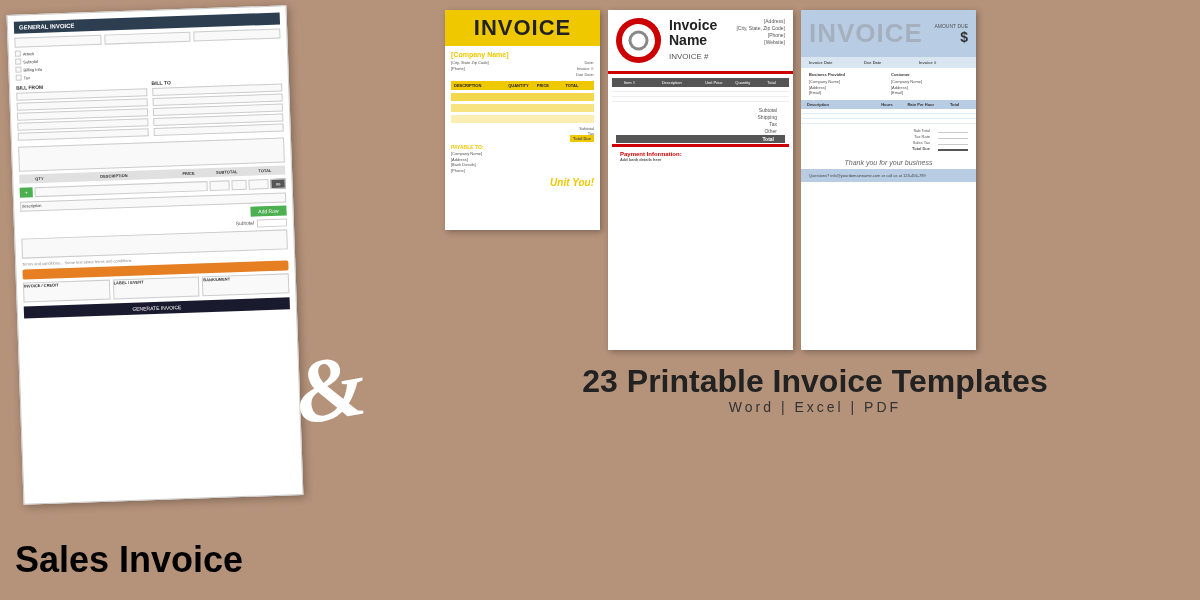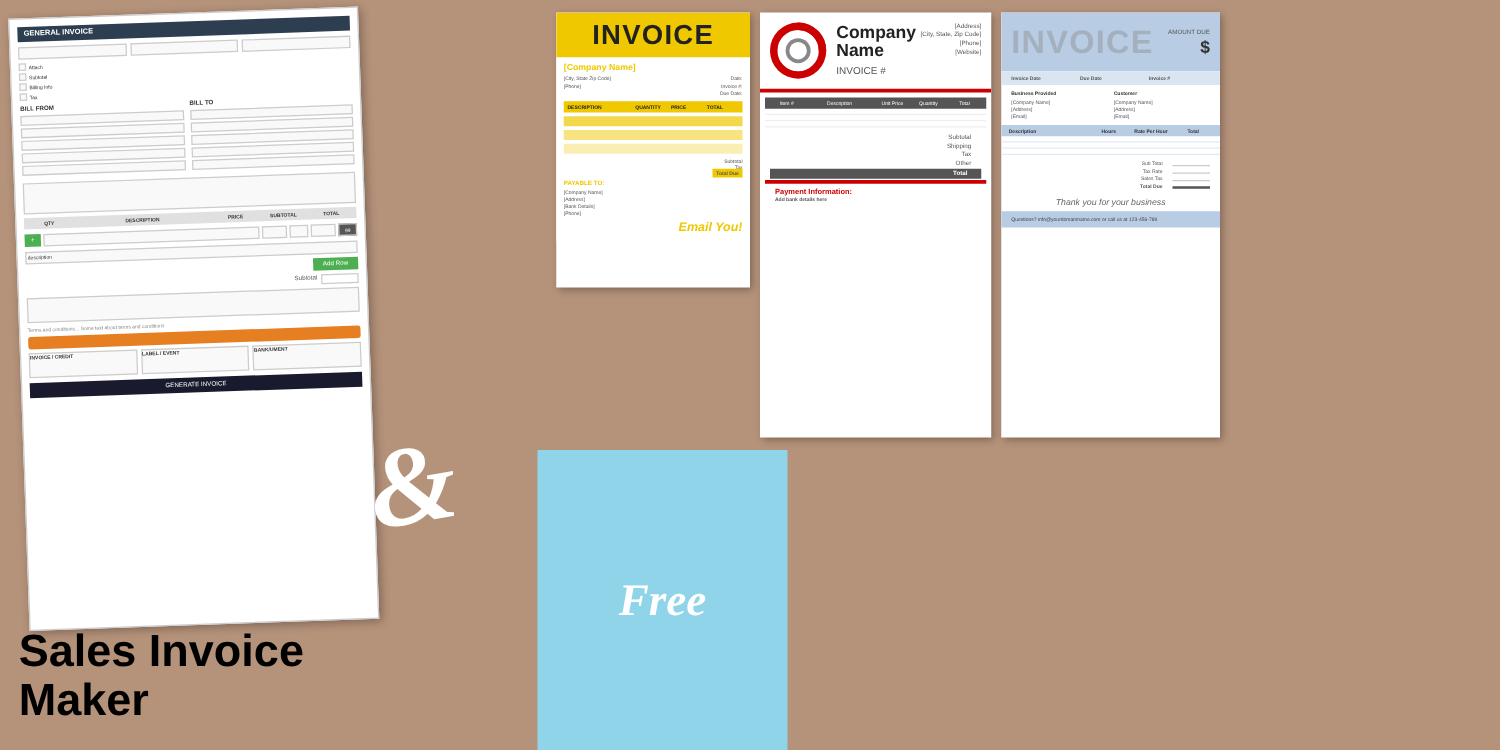--- a/index.html
+++ b/index.html
@@ -687,21 +687,20 @@
         </div>
 
         <div style="margin-top:4px;background:#1a1a2e;padding:3px;text-align:center;">
           <span style="font-size:5px;color:white;">GENERATE INVOICE</span>
         </div>
       </div>
     </div>
 
     <div class="online-invoice-text">
       <span>Sales Invoice</span><br>
-      <span>Maker</span>
     </div>
 
     <div class="ampersand">&amp;</div>
 
   </div>
 
   <div class="right-section">
 
     <div class="templates-preview-area">
 
@@ -739,40 +738,40 @@
             <div><span>Tax</span></div>
             <div><span style="background:#f0c800;padding:1px 3px;font-weight:bold;">Total Due</span></div>
           </div>
           <div class="t1-payable">PAYABLE TO:</div>
           <div class="t1-payable-info">
             <div>[Company Name]</div>
             <div>[Address]</div>
             <div>[Bank Details]</div>
             <div>[Phone]</div>
           </div>
-          <div class="t1-thank-you">Email You!</div>
+          <div class="t1-thank-you">Unit You!</div>
         </div>
       </div>
 
       <div class="template-card template-card-2">
         <div class="t2-header">
 
           <svg class="t2-logo logo-circle" viewBox="0 0 45 45" xmlns="http://www.w3.org/2000/svg">
             <circle cx="22.5" cy="22.5" r="22" fill="white" stroke="#ccc" stroke-width="0.5"></circle>
 
             <circle cx="22.5" cy="22.5" r="20" fill="none" stroke="#cc0000" stroke-width="7"></circle>
 
             <circle cx="22.5" cy="22.5" r="13" fill="white"></circle>
             <circle cx="22.5" cy="22.5" r="10" fill="#888"></circle>
             <circle cx="22.5" cy="22.5" r="7" fill="white"></circle>
 
             <path d="M22.5 2.5 A20 20 0 0 1 42.5 22.5" fill="none" stroke="#cc0000" stroke-width="7"></path>
           </svg>
           <div class="t2-company-info">
-            <div class="t2-company-name">Company Name</div>
+            <div class="t2-company-name">Invoice Name</div>
             <div class="t2-invoice-hash">INVOICE #</div>
           </div>
           <div class="t2-contact-info">
             <div>[Address]</div>
             <div>[City, State, Zip Code]</div>
             <div>[Phone]</div>
             <div>[Website]</div>
           </div>
         </div>
         <div style="padding:4px;">
@@ -921,22 +920,23 @@
           </div>
         </div>
         <div class="t3-thank-you">Thank you for your business</div>
         <div class="t3-footer">Questions? info@yourdomainname.com or call us at 123-456-789</div>
       </div>
 
     </div>
 
     <div class="bottom-right">
 
+      <div class="printable-text-area">
+        <div class="printable-title">23 Printable Invoice Templates</div>
+        <div class="printable-subtitle">Word  |  Excel  |  PDF</div>
+      </div>
 
       <div class="bottom-banner-area">
-        <div class="free-banner">
-          <div class="free-text">Free</div>
-        </div>
       </div>
     </div>
 
   </div>
 </div>
 
 </body></html>

